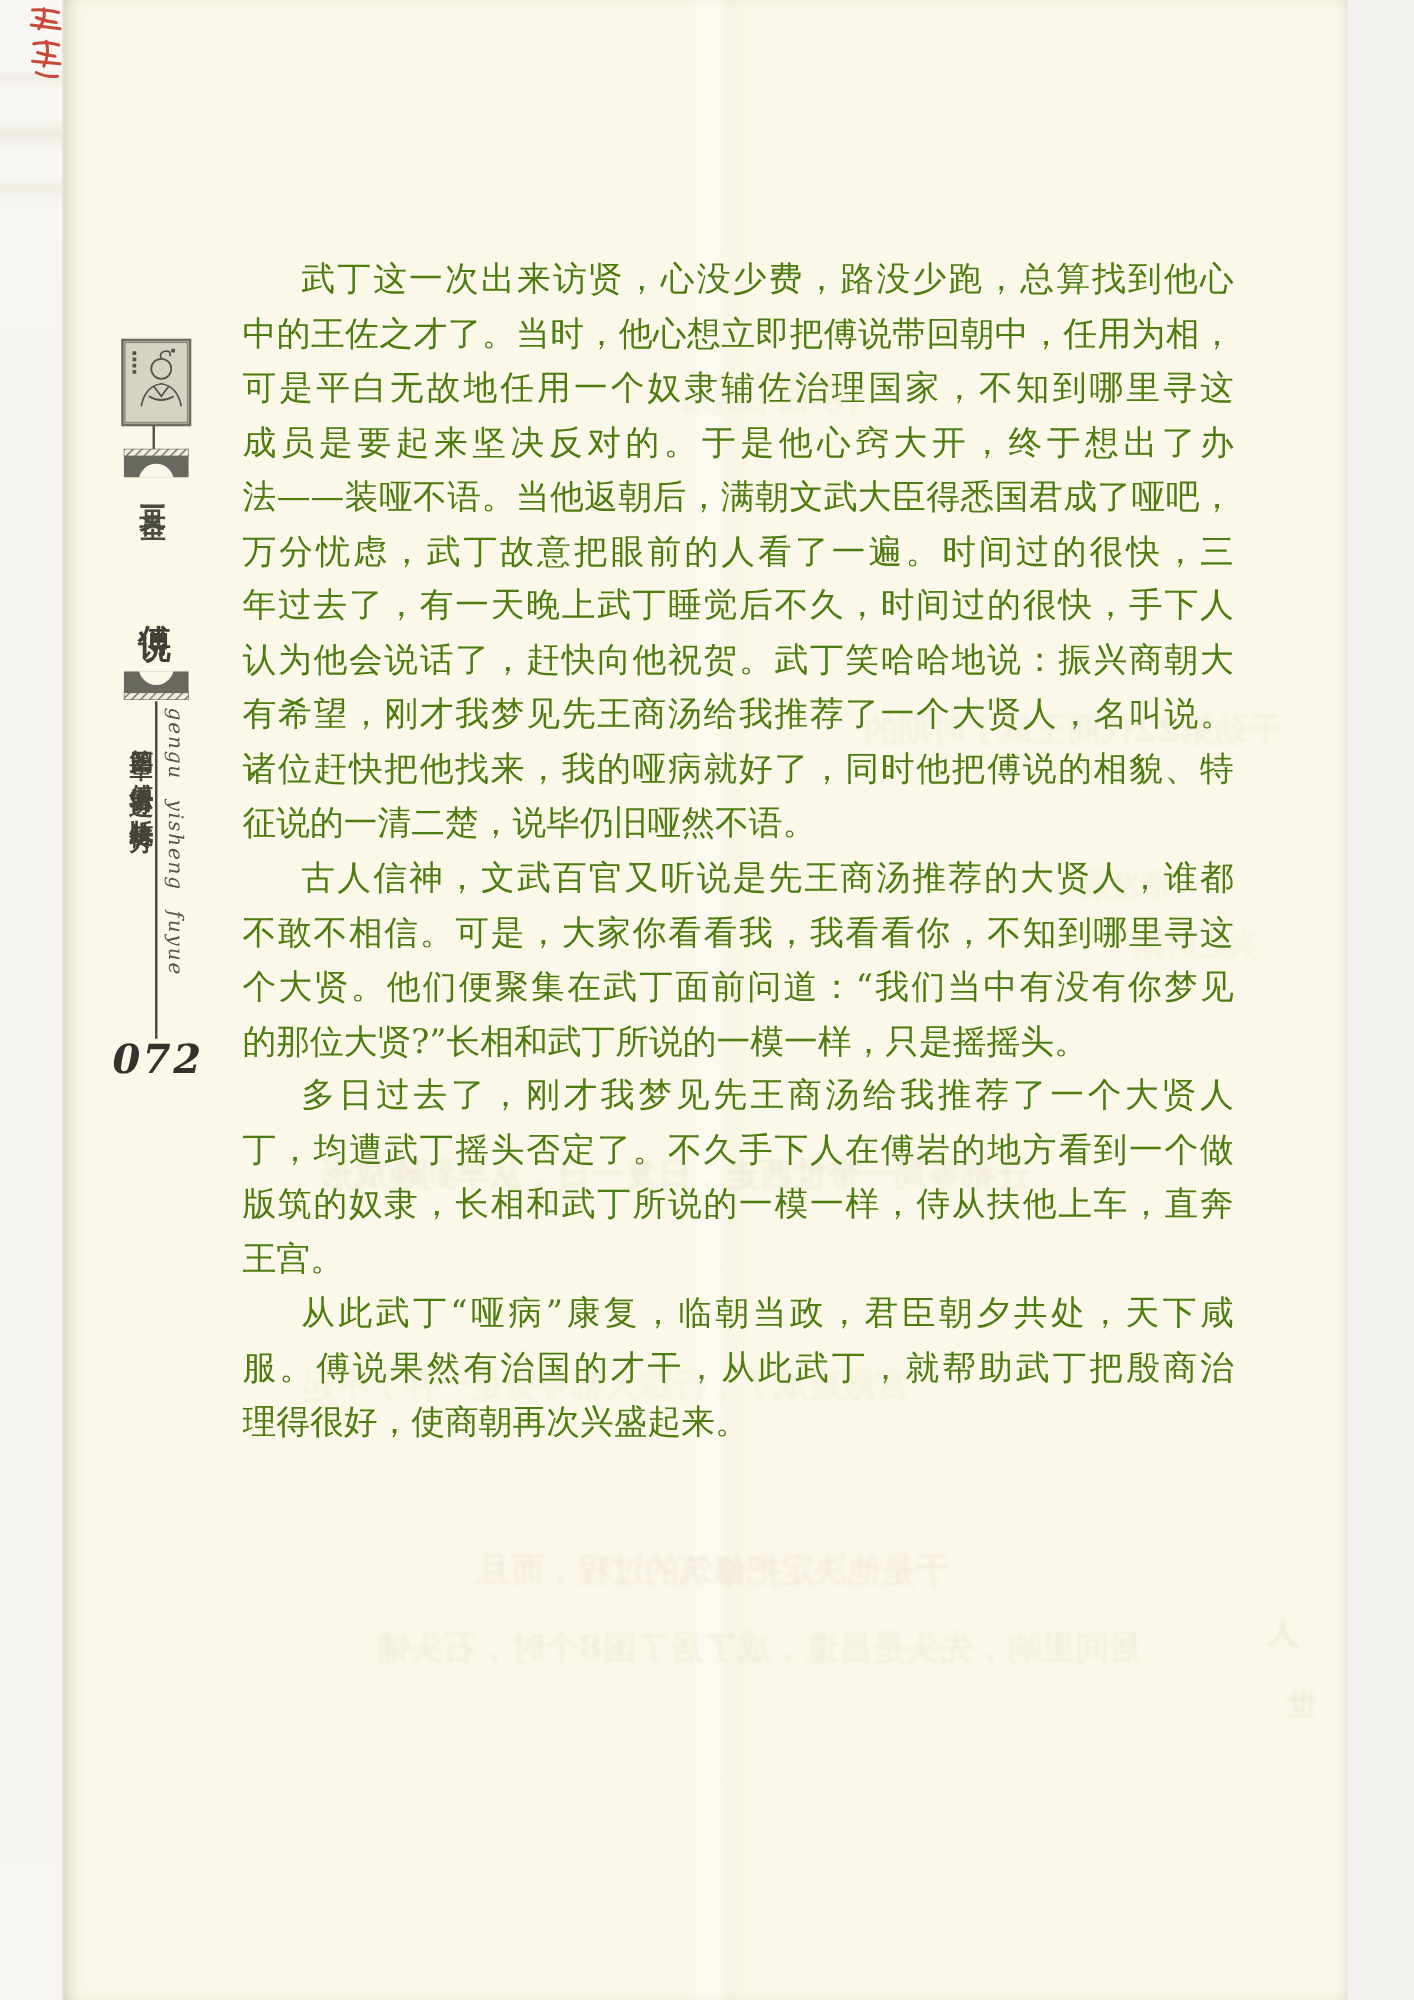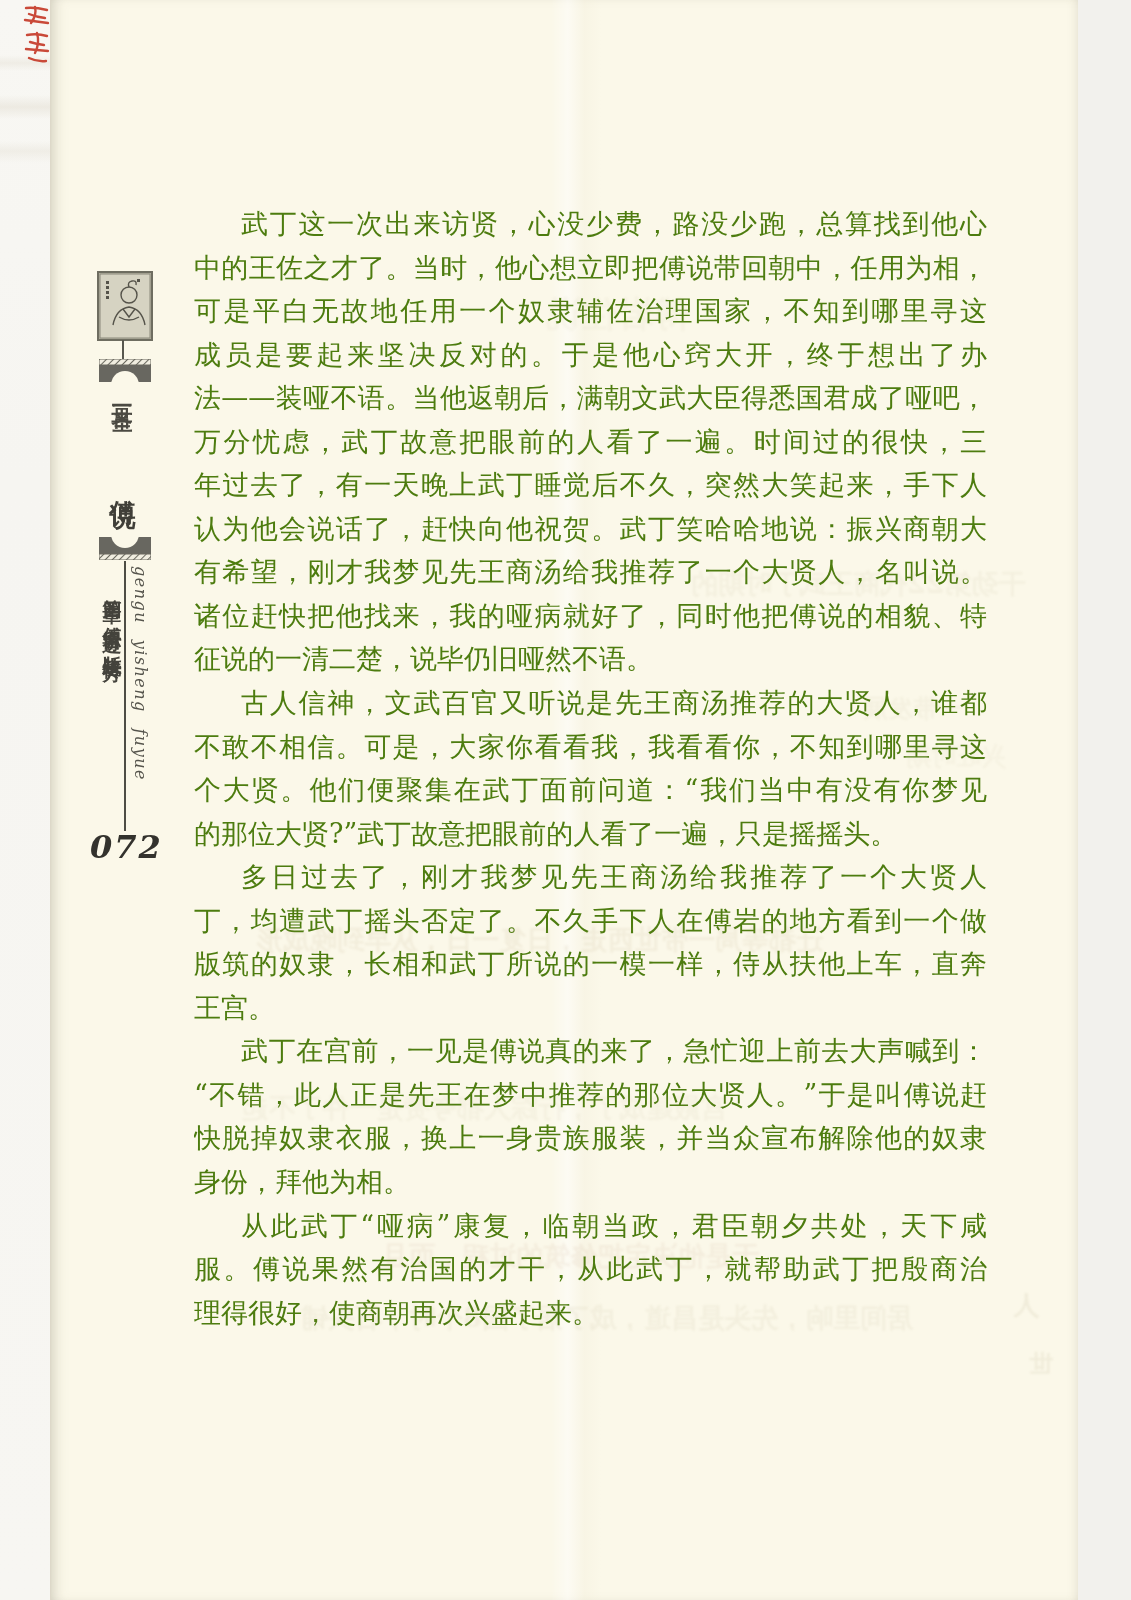--- a/index.html
+++ b/index.html
@@ -156,43 +156,37 @@
   <div class="pagenum">072</div>
 
   <div class="text-block">
       <div>
         <div class="line first">武丁这一次出来访贤，心没少费，路没少跑，总算找到他心</div>
         <div class="line">中的王佐之才了。当时，他心想立即把傅说带回朝中，任用为相，</div>
         <div class="line">可是平白无故地任用一个奴隶辅佐治理国家，不知到哪里寻这</div>
         <div class="line">成员是要起来坚决反对的。于是他心窍大开，终于想出了办</div>
         <div class="line">法——装哑不语。当他返朝后，满朝文武大臣得悉国君成了哑吧，</div>
         <div class="line">万分忧虑，武丁故意把眼前的人看了一遍。时间过的很快，三</div>
-        <div class="line">年过去了，有一天晚上武丁睡觉后不久，突然大笑起来，手下人</div>
+        <div class="line">年过去了，有一天晚上武丁睡觉后不久，时间过的很快，手下人</div>
         <div class="line">认为他会说话了，赶快向他祝贺。武丁笑哈哈地说：振兴商朝大</div>
         <div class="line">有希望，刚才我梦见先王商汤给我推荐了一个大贤人，名叫说。</div>
         <div class="line">诸位赶快把他找来，我的哑病就好了，同时他把傅说的相貌、特</div>
         <div class="line plast">征说的一清二楚，说毕仍旧哑然不语。</div>
       </div>
       <div>
         <div class="line first">古人信神，文武百官又听说是先王商汤推荐的大贤人，谁都</div>
         <div class="line">不敢不相信。可是，大家你看看我，我看看你，不知到哪里寻这</div>
         <div class="line">个大贤。他们便聚集在武丁面前问道：“我们当中有没有你梦见</div>
-        <div class="line plast">的那位大贤?”武丁故意把眼前的人看了一遍，只是摇摇头。</div>
+        <div class="line plast">的那位大贤?”长相和武丁所说的一模一样，只是摇摇头。</div>
       </div>
       <div>
         <div class="line first">多日过去了，刚才我梦见先王商汤给我推荐了一个大贤人</div>
         <div class="line">丁，均遭武丁摇头否定了。不久手下人在傅岩的地方看到一个做</div>
         <div class="line">版筑的奴隶，长相和武丁所说的一模一样，侍从扶他上车，直奔</div>
         <div class="line plast">王宫。</div>
-      </div>
-      <div>
-        <div class="line first">武丁在宫前，一见是傅说真的来了，急忙迎上前去大声喊到：</div>
-        <div class="line">“不错，此人正是先王在梦中推荐的那位大贤人。”于是叫傅说赶</div>
-        <div class="line">快脱掉奴隶衣服，换上一身贵族服装，并当众宣布解除他的奴隶</div>
-        <div class="line plast">身份，拜他为相。</div>
       </div>
       <div>
         <div class="line first">从此武丁“哑病”康复，临朝当政，君臣朝夕共处，天下咸</div>
         <div class="line">服。傅说果然有治国的才干，从此武丁，就帮助武丁把殷商治</div>
         <div class="line plast">理得很好，使商朝再次兴盛起来。</div>
       </div>
     </div>
 
 <div class="ghost" style="left: 495px; top: 290px; font-size: 36px; opacity: 0.055; color: rgb(164, 152, 111);">傅岩住说</div>
     <div class="ghost" style="left: 640px; top: 566px; font-size: 27px; opacity: 0.08; color: rgb(164, 152, 111);">干劲第22代商王武丁时期的</div>

